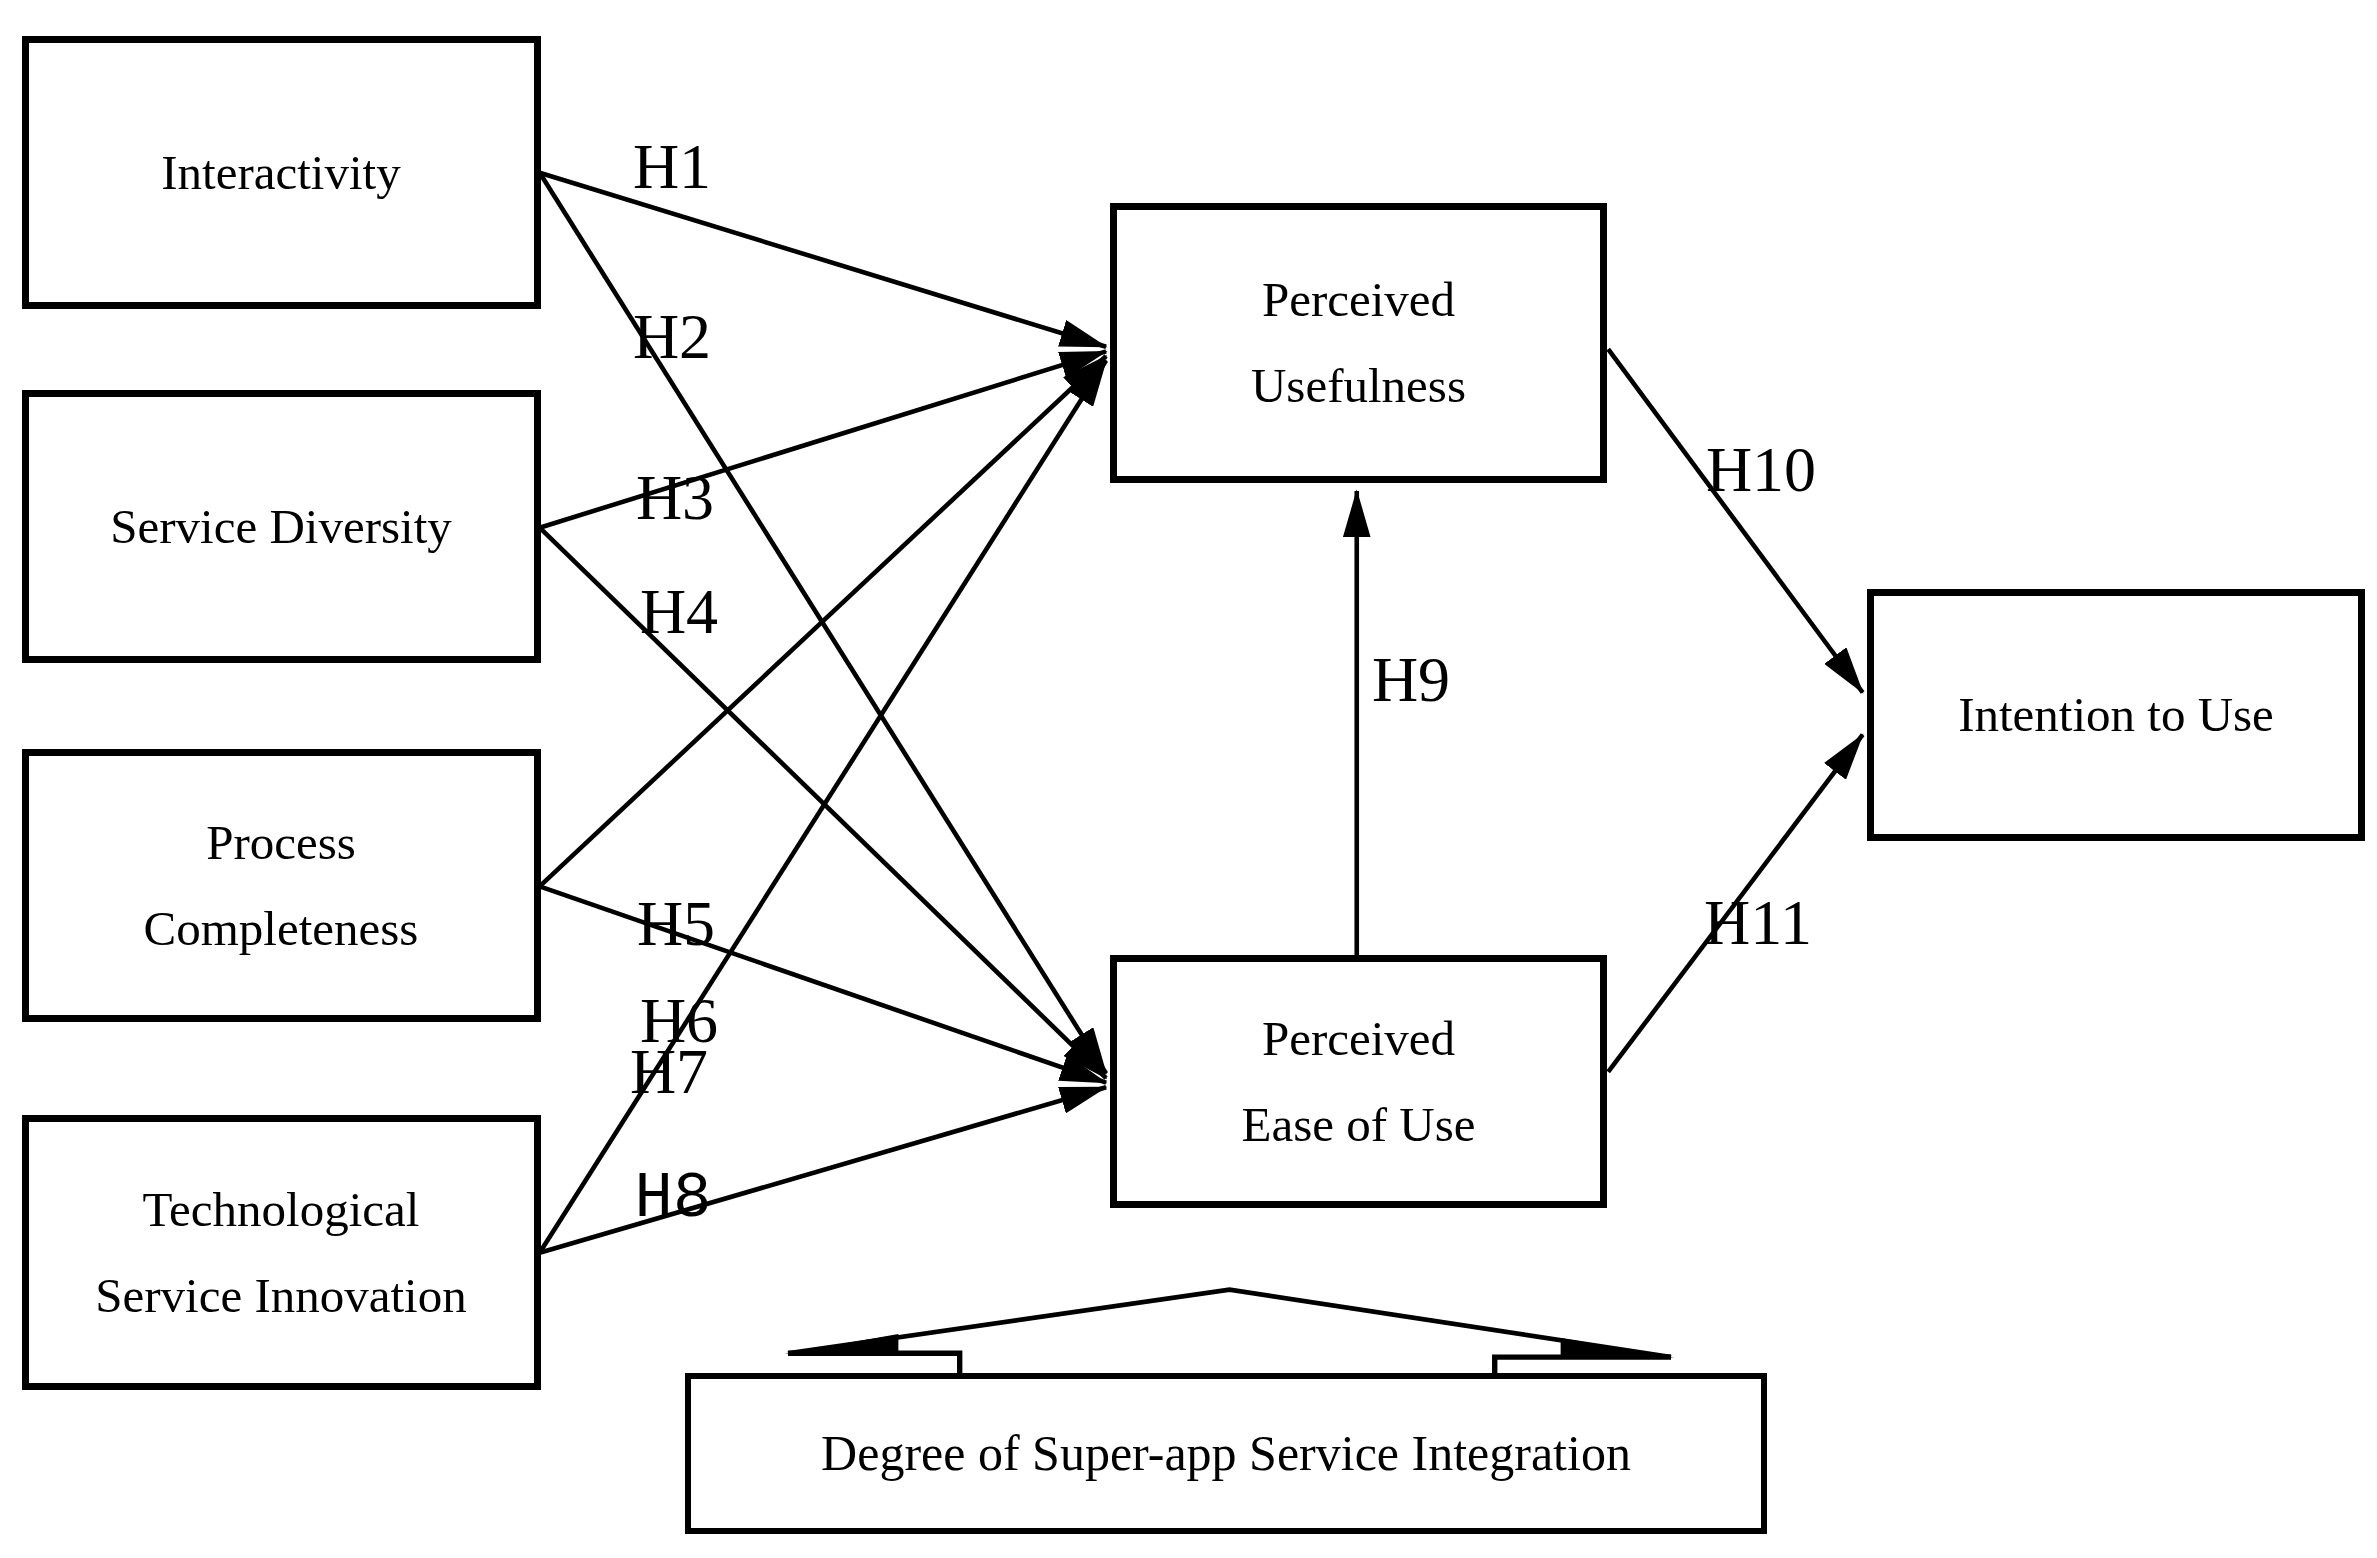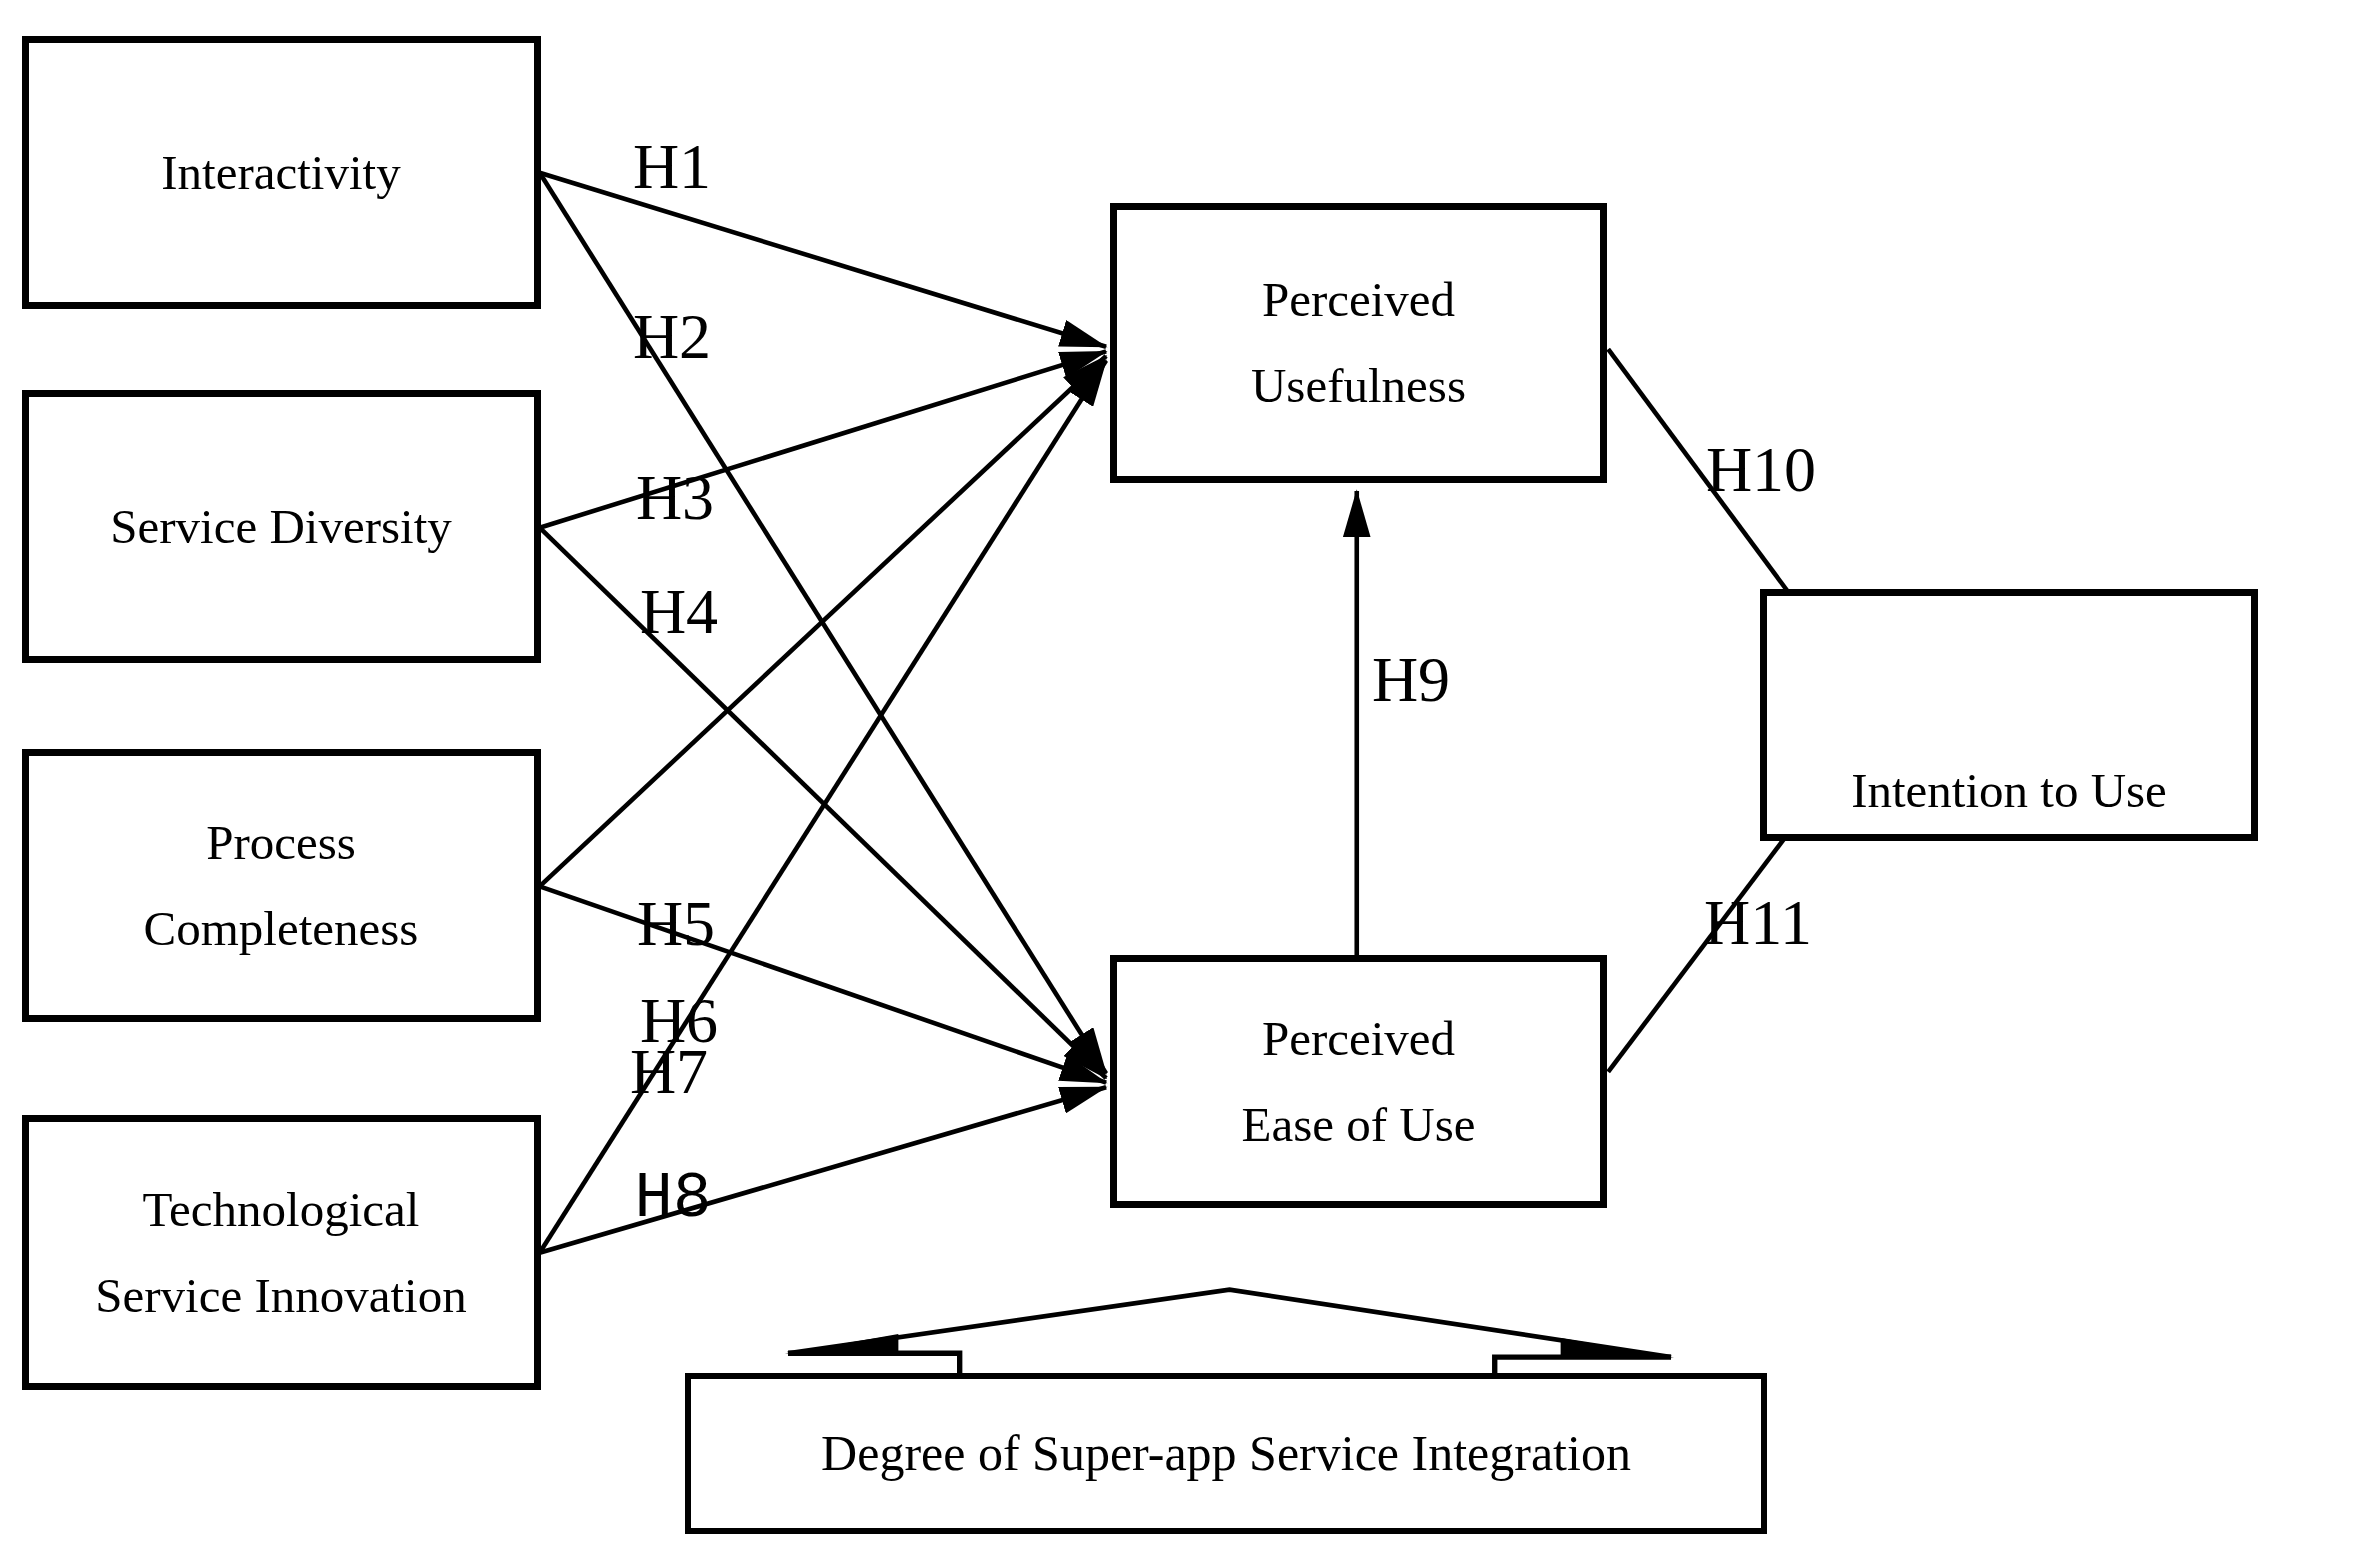--- a/index.html
+++ b/index.html
@@ -90,21 +90,21 @@
   <div class="node" style="left:1110px;top:203px;width:497px;height:280px;">
     <span>Perceived
 Usefulness</span>
   </div>
 
   <div class="node" style="left:1110px;top:955px;width:497px;height:253px;">
     <span>Perceived
 Ease of Use</span>
   </div>
 
-  <div class="node" style="left:1760px;top:589px;width:498px;height:252px;align-items:flex-end;">
+  <div class="node" style="left:1867px;top:589px;width:498px;height:252px;">
     <span>Intention to Use</span>
   </div>
 
   <div class="node mod" style="left:685px;top:1373px;width:1082px;height:161px;">
     <span>Degree of Super-app Service Integration</span>
   </div>
 
   <div class="hlabel" style="left:672px;top:167px;">H1</div>
   <div class="hlabel" style="left:672px;top:337px;">H2</div>
   <div class="hlabel" style="left:675px;top:498px;">H3</div>

